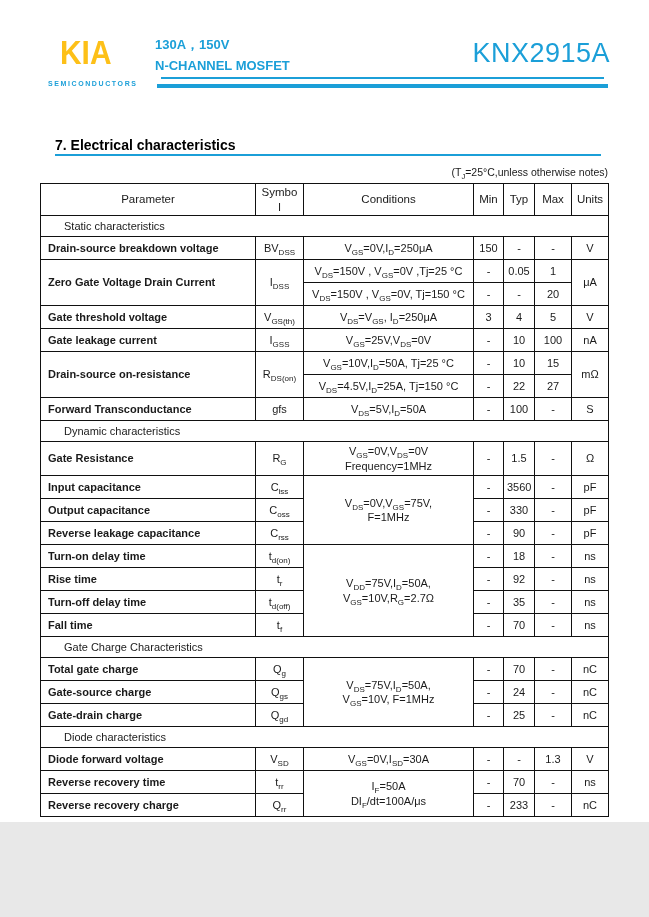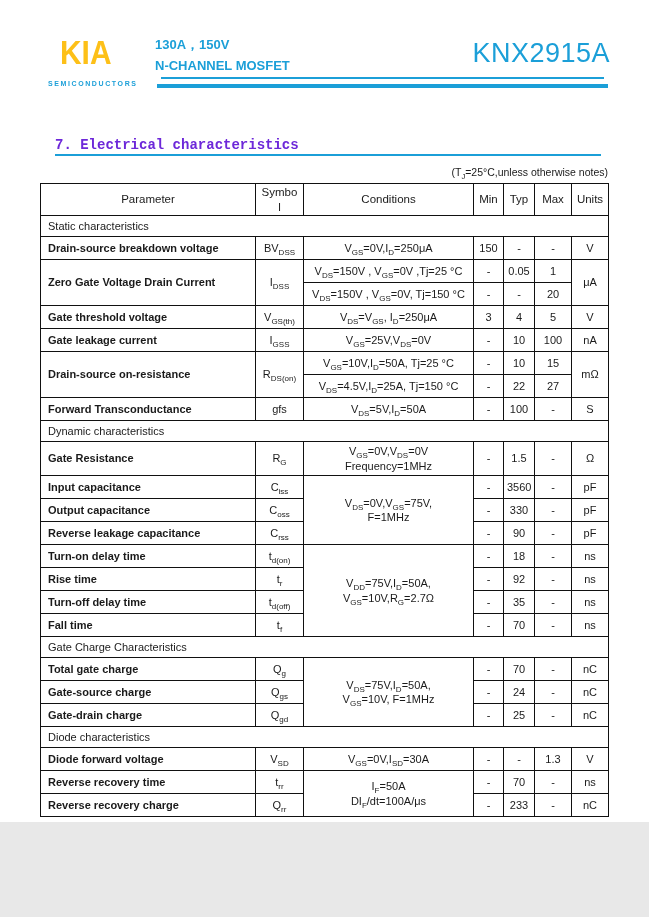--- a/index.html
+++ b/index.html
@@ -29,21 +29,21 @@
   }
   #part-number {
     position: absolute; right: 39px; top: 38px;
     font-size: 27px; font-weight: 400; color: #1b9fd8; letter-spacing: 0.5px;
   }
   #header-rule-thin  { position: absolute; left: 161px; top: 77px; width: 443px; height: 2px; background: #1b9fd8; }
   #header-rule-thick { position: absolute; left: 157px; top: 84px; width: 451px; height: 4px; background: #1b9fd8; }
   
   #section-title {
     position: absolute; left: 55px; top: 137px;
-    font-size: 14px; font-weight: 700; color: #6d28d9; white-space: nowrap; font-family: Liberation Mono, monospace;
+    font-size: 14px; font-weight: 700; color: #000000; white-space: nowrap;
   }
   #section-underline { position: absolute; left: 55px; top: 154px; width: 546px; height: 2px; background: #1b9fd8; }
   
   #table-note {
     position: absolute; right: 41px; top: 166px;
     font-size: 10.5px; color: #1a1a1a; white-space: nowrap;
   }
   #table-note sub { font-size: 7.5px; }
   #char-table {
     position: absolute; left: 40px; top: 183px; width: 568px;
@@ -55,21 +55,21 @@
     text-align: center; vertical-align: middle;
     padding: 1px 3px; line-height: 1.3;
   }
   #char-table { border: 1.5px solid #111; }
   #char-table thead tr { height: 32px; }
   #char-table th { font-weight: 400; font-size: 11.5px; }
   #char-table th.col-symbol { word-break: break-all; padding: 0 5px; }
   #char-table tr.sec  { height: 21px; }
   #char-table tr.data { height: 23px; }
   #char-table tr.tall { height: 34px; }
-  #char-table td.section-cell { text-align: left; padding-left: 7px; }
+  #char-table td.section-cell { text-align: left; padding-left: 23px; }
   #char-table td.param-cell   { text-align: left; padding-left: 7px; font-weight: bold; }
   #char-table sub { font-size: 8px; line-height: 0; }
   
   #footer-rule { position: absolute; left: 43px; top: 849px; width: 554px; height: 2px; background: #1b9fd8; }
   #page-number { position: absolute; left: 300px; top: 855px; font-size: 10.5px; font-weight: 700; color: #1b9fd8; }
   #revision    { position: absolute; left: 472px; top: 855px; font-size: 16px; font-weight: 700; color: #1b9fd8; white-space: nowrap; }
 </style>
 </head>
 <body>
 

